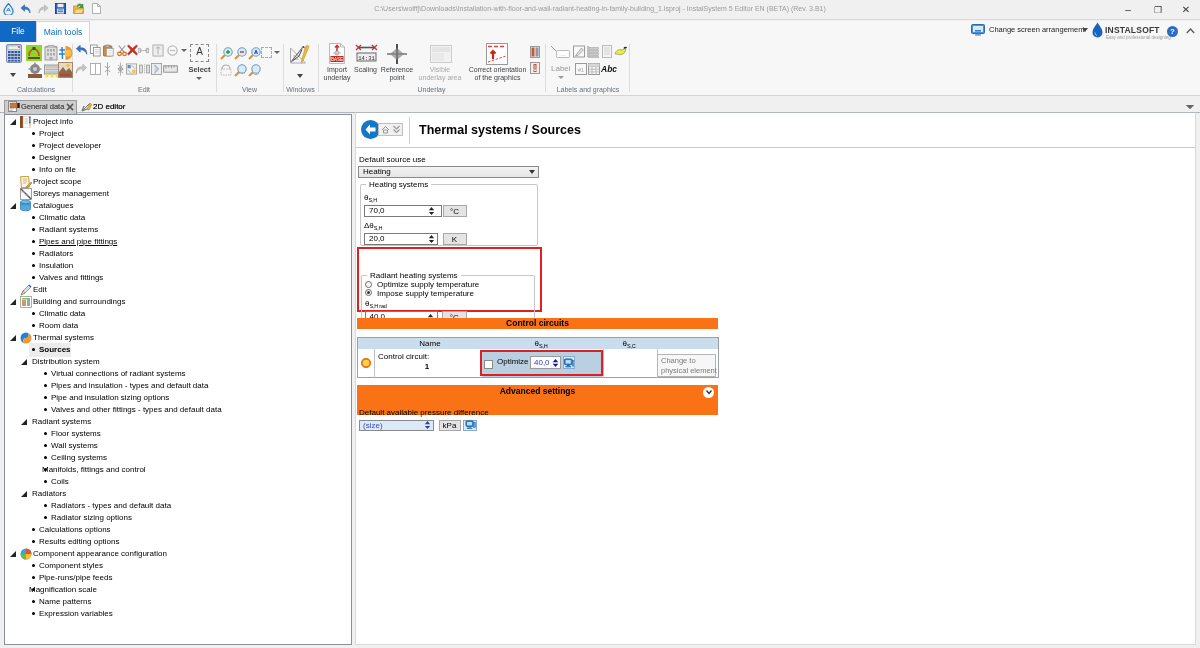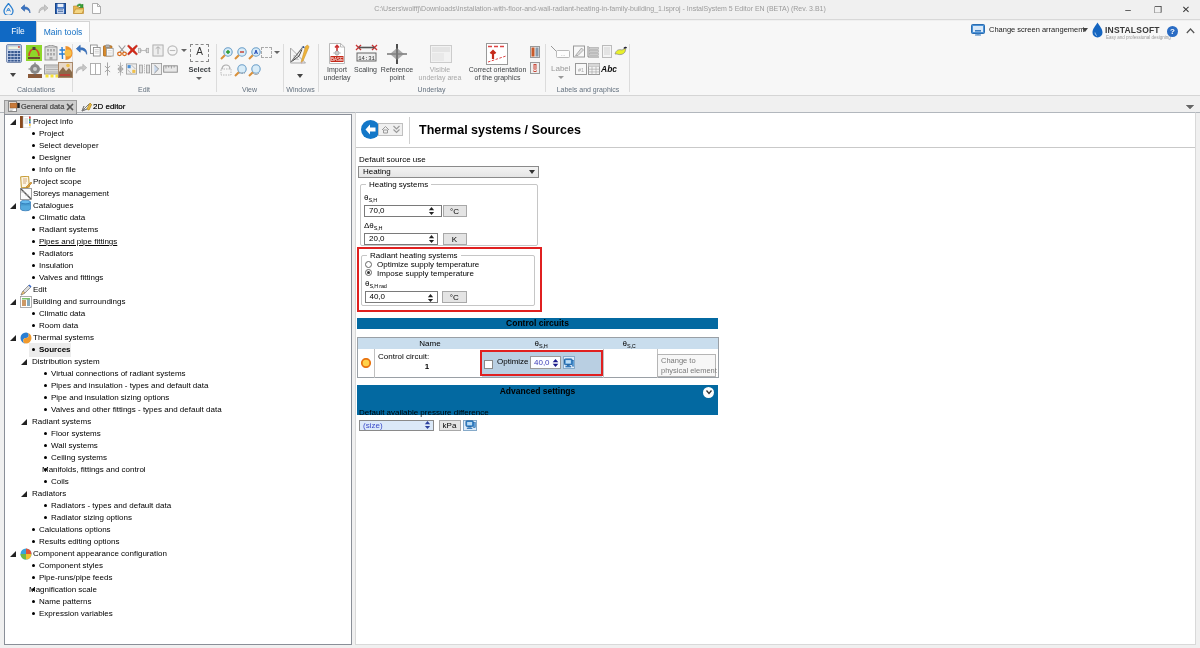--- a/index.html
+++ b/index.html
@@ -22,21 +22,21 @@
 #tree { left:4px; top:114px; width:348px; height:531px; background:#fff; border:1px solid #8a8f98; overflow:hidden; }
 #rpanel { left:355px; top:112px; width:841px; height:533px; background:#fff; border:1px solid #d9d9d9; border-top:1px solid #b2b7bd; }
 .trow { position:absolute; height:12px; line-height:12px; white-space:nowrap; }
 .bullet { position:absolute; width:3px; height:3px; background:#000; border-radius:50%; top:4px; }
 .exp { position:absolute; width:0; height:0; border-left:6px solid transparent; border-bottom:6px solid #222; top:3px; }
 .lbl { position:absolute; height:13px; line-height:13px; white-space:nowrap; }
 .spin { position:absolute; background:#fff; border:1px solid #7a7a7a; height:12px; line-height:10px; padding-left:4px; font-size:8px; }
 .unit { position:absolute; background:#e4e4e4; border:1px solid #a8a8a8; text-align:center; font-size:8px; height:12px; line-height:11px; }
 .gbox { position:absolute; border:1px solid #c6c6c6; border-radius:2px; }
 .gcap { position:absolute; top:-6px; left:5px; background:#fff; padding:0 3px; height:12px; line-height:12px; }
-.bluebar { position:absolute; left:2px; width:361px; background:#0369a1; text-align:center; font-weight:bold; font-size:8.5px; }
+.bluebar { position:absolute; left:2px; width:361px; background:#f97316; text-align:center; font-weight:bold; font-size:8.5px; }
 .redbox { position:absolute; border:2px solid #e02020; }
 sub.s { font-size:5.5px; vertical-align:-2px; letter-spacing:-0.2px; }
 </style>
 </head>
 <body>
 <div class="abs" id="titlebar"></div>
 <div class="abs" id="titletext">C:\Users\wolffj\Downloads\Installation-with-floor-and-wall-radiant-heating-in-family-building_1.isproj - InstalSystem 5 Editor EN (BETA) (Rev. 3.B1)</div>
 <div class="abs winbtn" style="left:1113px;">–</div>
 <div class="abs winbtn" style="left:1143px;font-size:9px;">❐</div>
 <div class="abs winbtn" style="left:1171px;">✕</div>
@@ -427,21 +427,21 @@
           <line x1="4.5" y1="7" x2="8" y2="7" stroke="#aaa" stroke-width="0.7"></line>
         </svg></span>
       <span style="position:absolute;left:28px;">Project info</span>
     </div>
 <div class="trow" style="left:0;top:13px;">
       <span class="bullet" style="left:27px;"></span>
       <span style="position:absolute;left:34px;">Project</span>
     </div>
 <div class="trow" style="left:0;top:25px;">
       <span class="bullet" style="left:27px;"></span>
-      <span style="position:absolute;left:34px;">Select developer</span>
+      <span style="position:absolute;left:34px;">Project developer</span>
     </div>
 <div class="trow" style="left:0;top:37px;">
       <span class="bullet" style="left:27px;"></span>
       <span style="position:absolute;left:34px;">Designer</span>
     </div>
 <div class="trow" style="left:0;top:49px;">
       <span class="bullet" style="left:27px;"></span>
       <span style="position:absolute;left:34px;">Info on file</span>
     </div>
 <div class="trow" style="left:0;top:61px;">
@@ -666,21 +666,21 @@
   <div class="lbl" style="left:3px;top:34px;">Δθ<sub class="s">S,H</sub></div>
   <div class="spin" style="left:3px;top:47.5px;width:74px;">20,0</div>
   <svg class="abs" style="left:67px;top:50px;" width="7" height="8" viewBox="0 0 8 9">
         <path d="M4 0 L7 3.5 H1 Z" fill="#222"></path>
         <path d="M4 9 L1 5.5 H7 Z" fill="#222"></path>
       </svg>
   <div class="unit" style="left:81.5px;top:47.5px;width:24px;">K</div>
 </div>
 
 <div class="redbox" style="left:2px;top:135px;width:185px;height:65px;"></div>
-<div class="gbox" style="left:6px;top:143px;width:174px;height:51px;padding-left:20px;">
+<div class="gbox" style="left:6px;top:163px;width:174px;height:51px;padding-left:20px;">
   <div class="gcap">Radiant heating systems</div>
   <div class="abs" style="left:3px;top:4.5px;width:7px;height:7px;border:1px solid #666;border-radius:50%;background:#fff;"></div>
   <div class="lbl" style="left:15px;top:2px;">Optimize supply temperature</div>
   <div class="abs" style="left:3px;top:13px;width:7px;height:7px;border:1px solid #666;border-radius:50%;background:#fff;"></div>
   <div class="abs" style="left:5px;top:15px;width:3px;height:3px;border-radius:50%;background:#333;"></div>
   <div class="lbl" style="left:15px;top:10.5px;">Impose supply temperature</div>
   <div class="lbl" style="left:3px;top:21px;">θ<sub class="s">S,H rad</sub></div>
   <div class="spin" style="left:2.5px;top:35px;width:73px;">40,0</div>
   <svg class="abs" style="left:65px;top:37.5px;" width="7" height="8" viewBox="0 0 8 9">
         <path d="M4 0 L7 3.5 H1 Z" fill="#222"></path>

